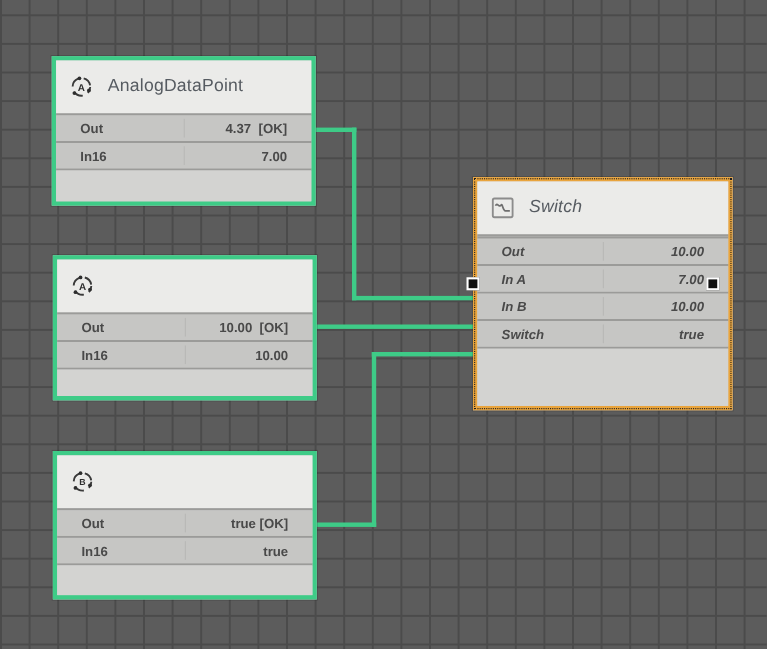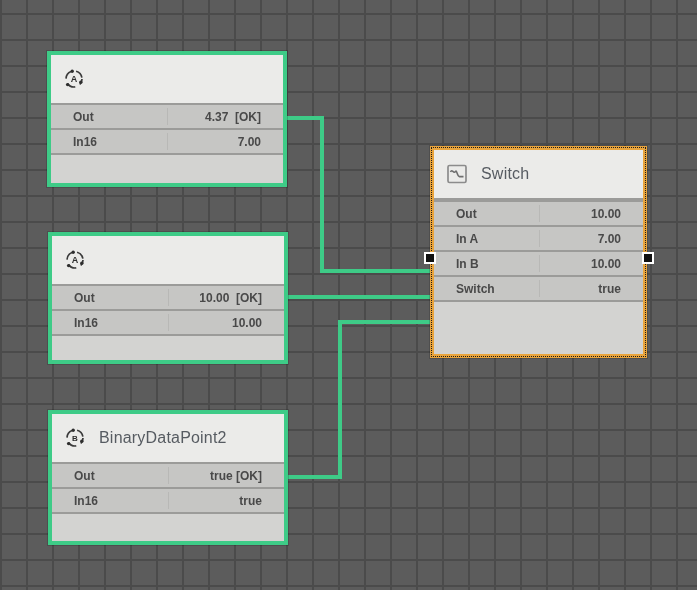--- a/index.html
+++ b/index.html
@@ -91,21 +91,21 @@
     height: 12px;
     background: #111111;
     border: 2px solid #ffffff;
     z-index: 6;
   }
 
   
   #node-analog1 { left: 47px;  top: 51px;  width: 240px; height: 136px; }
   #node-analog2 { left: 48px;  top: 232px; width: 240px; height: 132px; }
   #node-binary1 { left: 48px;  top: 410px; width: 240px; height: 135px; }
-  #node-switch  { left: 430px; top: 146px; width: 217px; height: 212px; }
+  #node-switch  { left: 430px; top: 161px; width: 236px; height: 212px; font-style: italic; }
 
   #w1a { left: 287px; top: 116px; width: 37px;  height: 4px; }
   #w1b { left: 320px; top: 116px; width: 4px;   height: 157px; }
   #w1c { left: 320px; top: 269px; width: 110px; height: 4px; }
   #w2a { left: 288px; top: 295px; width: 142px; height: 4px; }
   #w3a { left: 288px; top: 475px; width: 54px;  height: 4px; }
   #w3b { left: 338px; top: 320px; width: 4px;   height: 159px; }
   #w3c { left: 338px; top: 320px; width: 92px;  height: 4px; }
 
   #handle-left  { left: 424px; top: 252px; }
@@ -124,20 +124,21 @@
 
 <div class="node" id="node-analog1">
   <div class="node-header">
     <svg class="node-icon" viewBox="0 0 24 24">
       <circle cx="12" cy="12" r="8" fill="none" stroke="#3a3a3a" stroke-width="1.7" stroke-dasharray="9 5.2" stroke-dashoffset="3"></circle>
       <circle cx="10.2" cy="4.2" r="1.7" fill="#2e2e2e"></circle>
       <circle cx="5.6" cy="17.6" r="1.7" fill="#2e2e2e"></circle>
       <circle cx="18.8" cy="15.2" r="1.7" fill="#2e2e2e"></circle>
       <text x="12" y="15.3" text-anchor="middle" font-size="9" font-weight="bold" fill="#2e2e2e">A</text>
     </svg>
+    <span class="node-title">AnalogDataPoint</span>
   </div>
   <div class="hsep"></div>
   <div class="row">
     <span class="label">Out</span>
     <span class="value">4.37  [OK]</span>
   </div>
   <div class="hsep"></div>
   <div class="row">
     <span class="label">In16</span>
     <span class="value">7.00</span>
@@ -172,21 +173,20 @@
 
 <div class="node" id="node-binary1">
   <div class="node-header">
     <svg class="node-icon" viewBox="0 0 24 24">
       <circle cx="12" cy="12" r="8" fill="none" stroke="#3a3a3a" stroke-width="1.7" stroke-dasharray="9 5.2" stroke-dashoffset="3"></circle>
       <circle cx="10.2" cy="4.2" r="1.7" fill="#2e2e2e"></circle>
       <circle cx="5.6" cy="17.6" r="1.7" fill="#2e2e2e"></circle>
       <circle cx="18.8" cy="15.2" r="1.7" fill="#2e2e2e"></circle>
       <text x="12" y="15.3" text-anchor="middle" font-size="8" font-weight="bold" fill="#2e2e2e">B</text>
     </svg>
-    <span class="node-title">BinaryDataPoint2</span>
   </div>
   <div class="hsep"></div>
   <div class="row">
     <span class="label">Out</span>
     <span class="value">true [OK]</span>
   </div>
   <div class="hsep"></div>
   <div class="row">
     <span class="label">In16</span>
     <span class="value">true</span>

